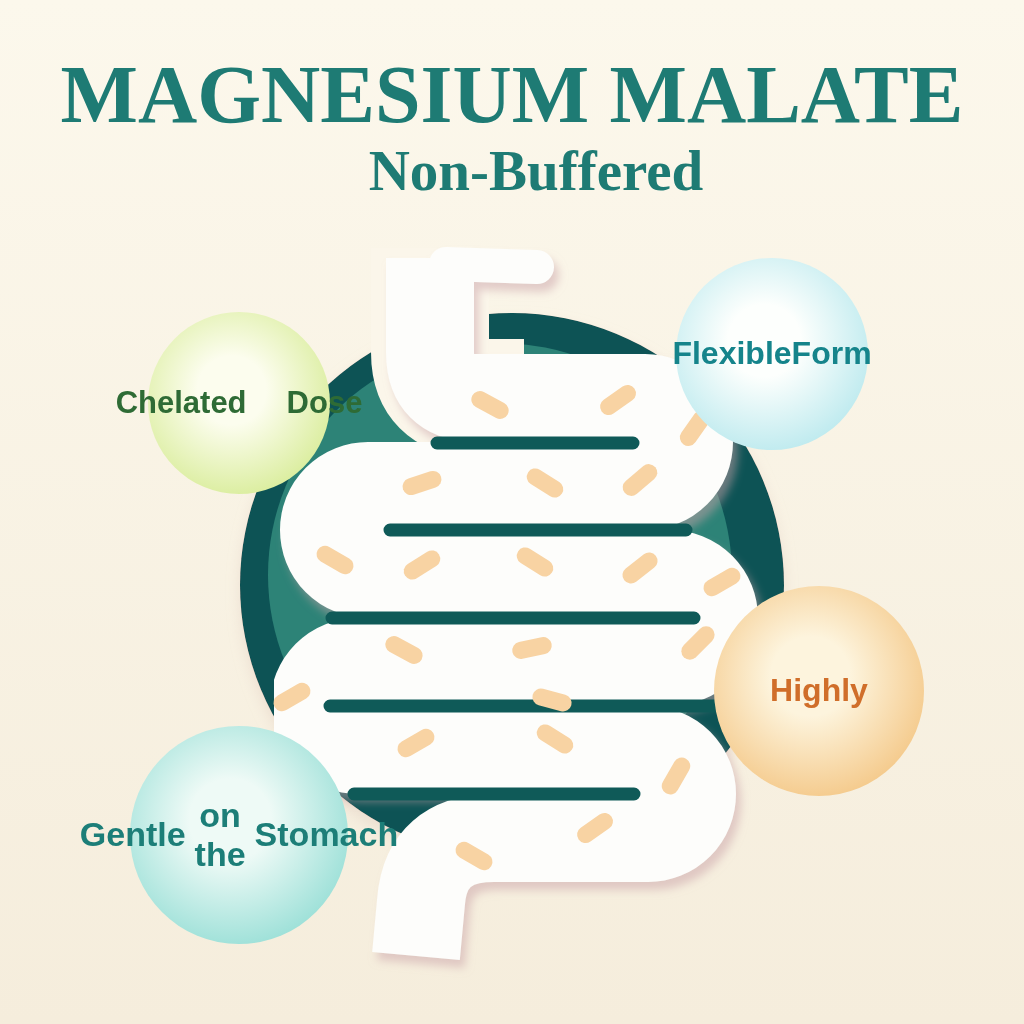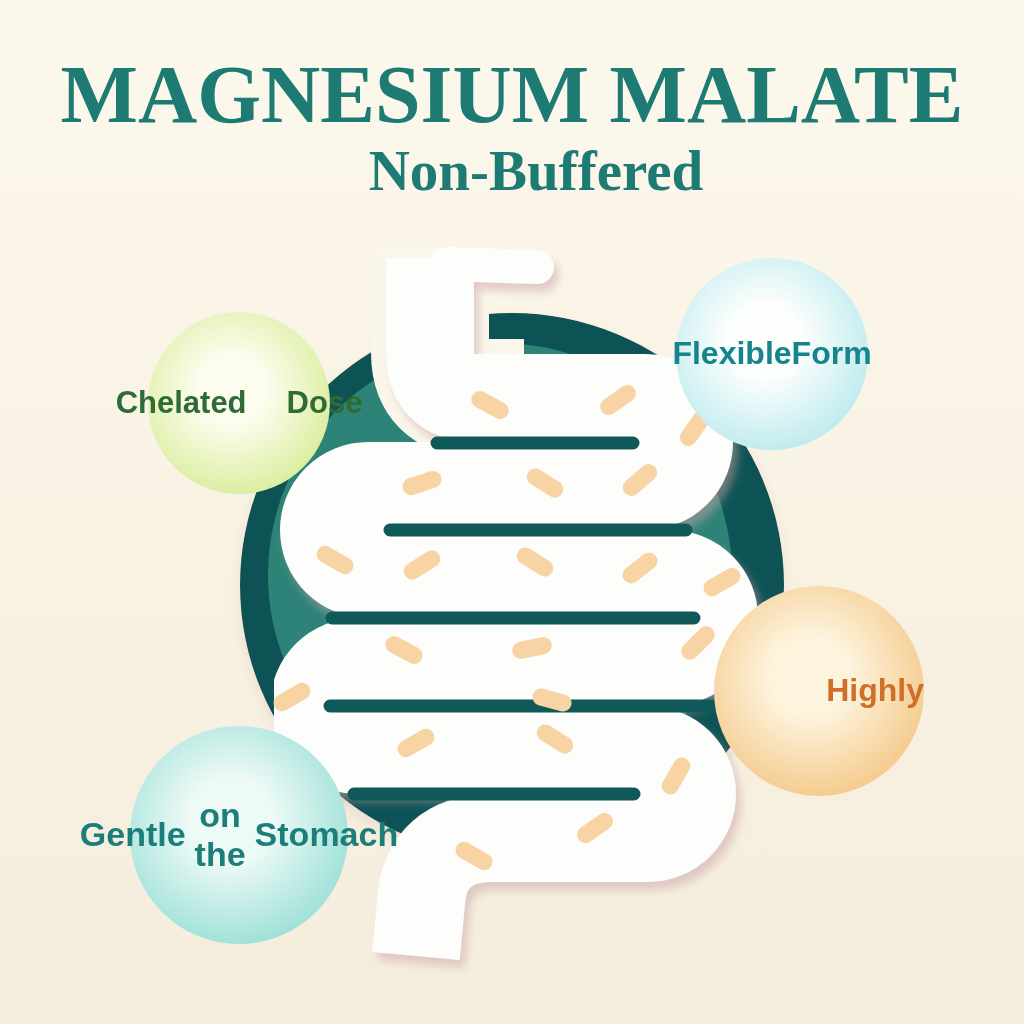--- a/index.html
+++ b/index.html
@@ -105,21 +105,21 @@
   </svg>
 
   <div class="bubble bubble-chelated" style="background: radial-gradient(circle at 46% 43%, rgb(252, 253, 238) 0%, rgb(252, 253, 238) 24%, rgb(205, 231, 126) 96%); color: rgb(46, 107, 53); gap: 40px;">
       <span>Chelated</span>
       <span>Dose</span>
     </div>
   <div class="bubble bubble-flexible" style="background: radial-gradient(circle at 46% 43%, rgb(253, 255, 253) 0%, rgb(253, 255, 253) 24%, rgb(165, 226, 233) 96%); color: rgb(21, 132, 139);">
       <span>Flexible</span>
       <span>Form</span>
     </div>
-  <div class="bubble bubble-highly" style="background: radial-gradient(circle at 46% 43%, rgb(253, 244, 221) 0%, rgb(253, 244, 221) 24%, rgb(241, 185, 107) 96%); color: rgb(208, 110, 42); justify-content: flex-end;">
+  <div class="bubble bubble-highly" style="background: radial-gradient(circle at 46% 43%, rgb(253, 244, 221) 0%, rgb(253, 244, 221) 24%, rgb(241, 185, 107) 96%); color: rgb(208, 110, 42);">
       <span>Highly</span>
     </div>
   <div class="bubble bubble-gentle" style="background: radial-gradient(circle at 46% 43%, rgb(238, 250, 246) 0%, rgb(238, 250, 246) 24%, rgb(124, 214, 204) 96%); color: rgb(28, 126, 120); gap: 9px;">
       <span>Gentle</span>
       <span>on the</span>
       <span>Stomach</span>
     </div>
 
 </div>
 

